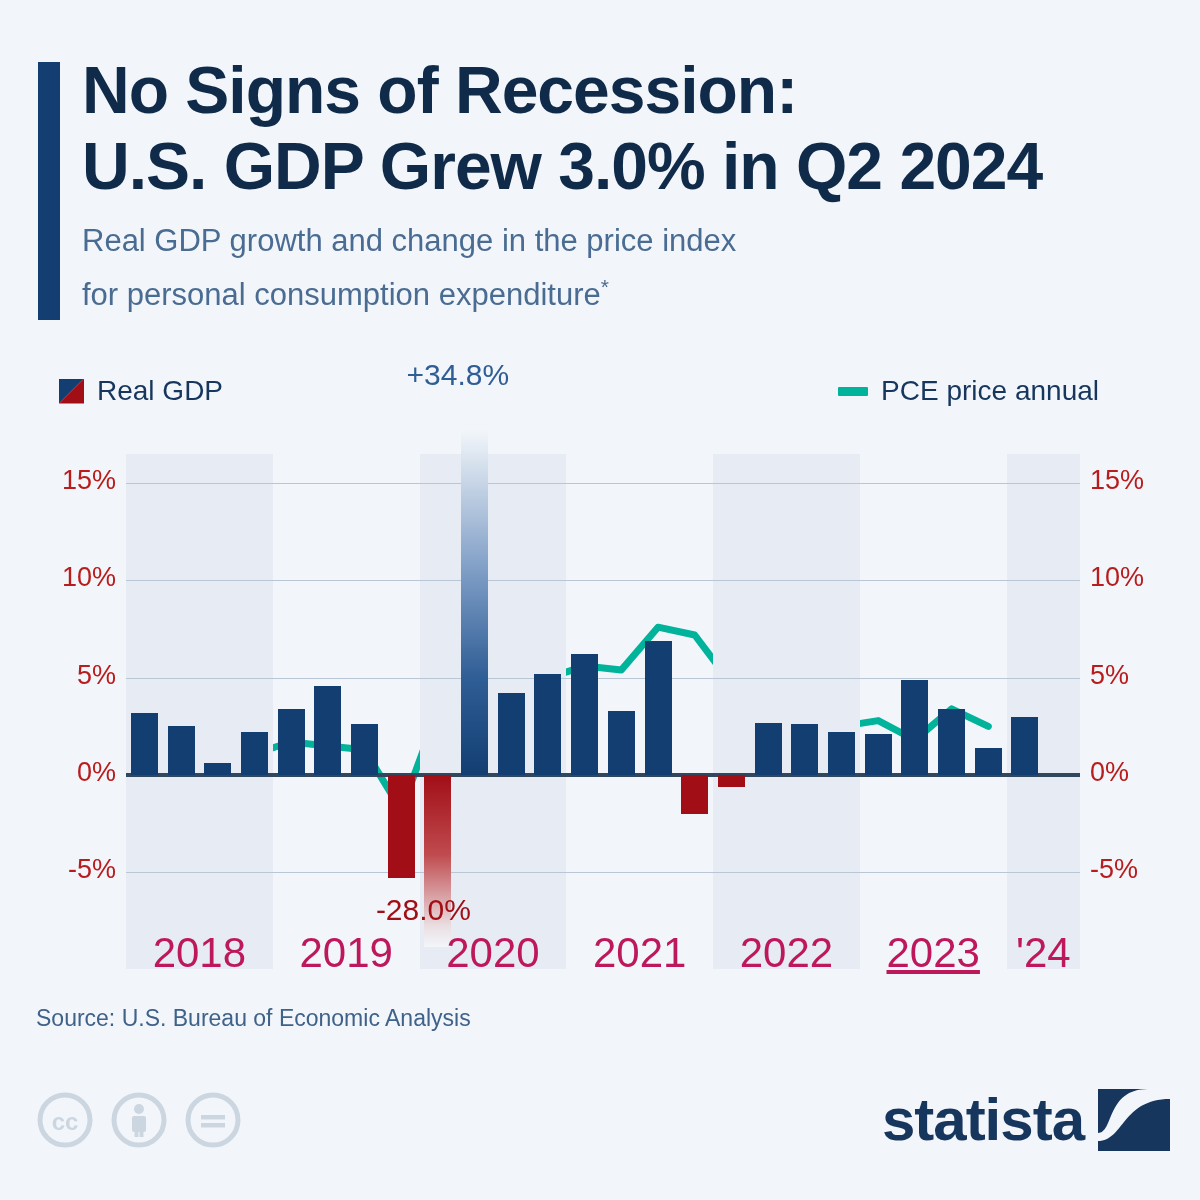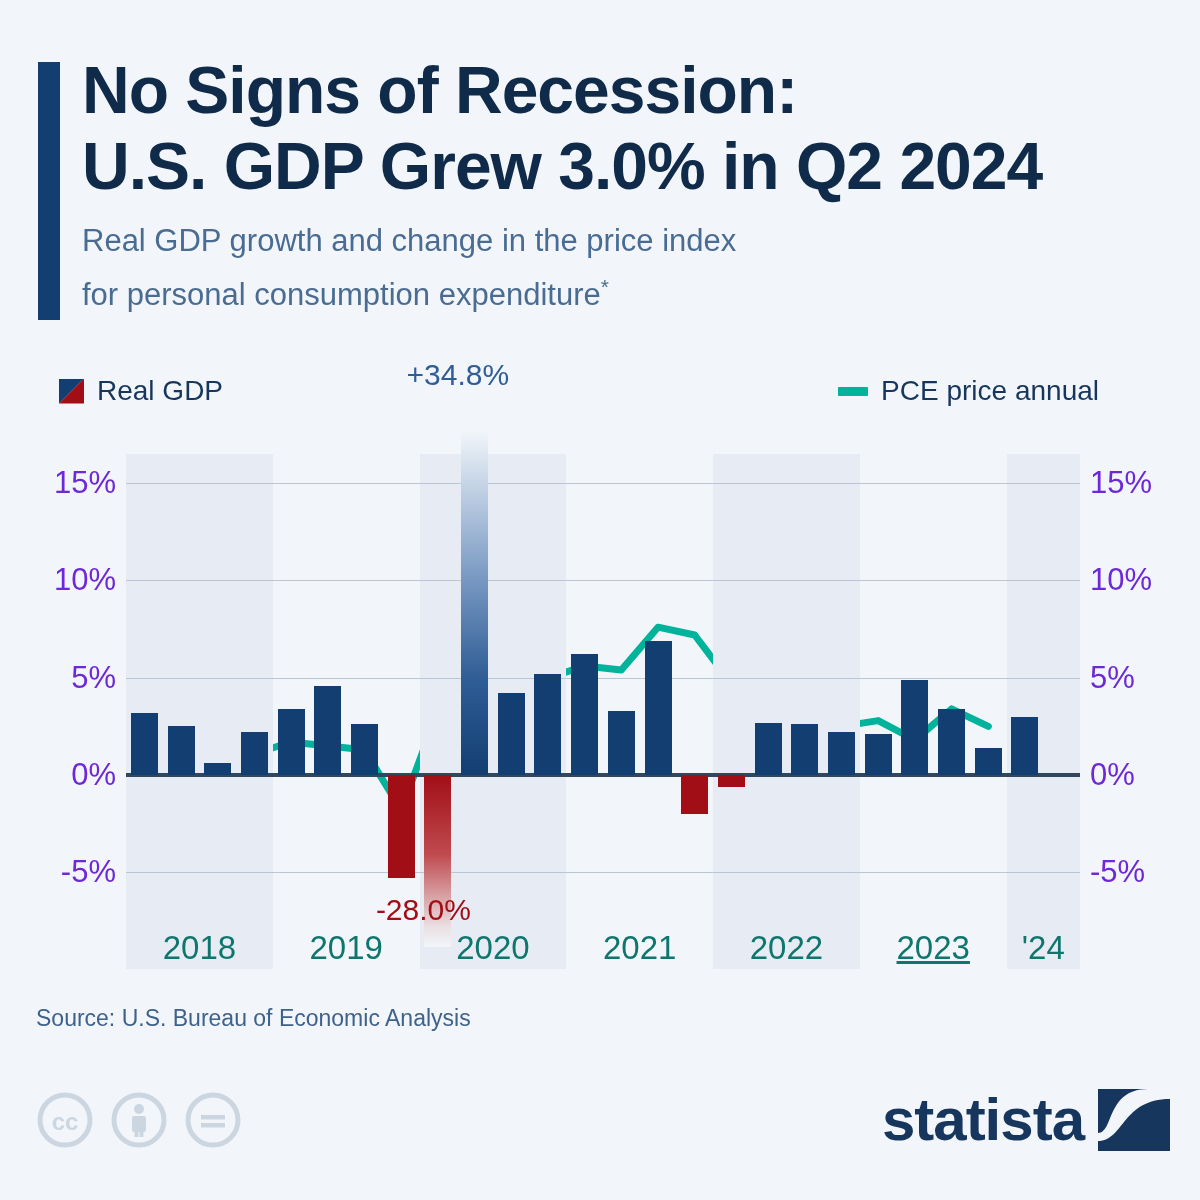--- a/index.html
+++ b/index.html
@@ -70,26 +70,26 @@
   .bar.pos { background:#123e72; }
   .bar.neg { background:#a10e16; }
   .bar.pos.fade {
     background:linear-gradient(to bottom,#f2f6fa 0%,#7b9bc4 42%,#2f5d95 72%,#123e72 100%);
   }
   .bar.neg.fade {
     background:linear-gradient(to bottom,#a10e16 0%,#bf4a4e 46%,#eadfe2 88%,#f2f6fa 100%);
   }
 
   .axis-label {
-    position:absolute; font-size:31px; color:#6d28d9; white-space:nowrap;
+    position:absolute; font-size:27px; color:#b91c1c; white-space:nowrap;
   }
   .ax-left { text-align:right; }
 
   .year-label {
-    position:absolute; font-size:33px; color:#0f766e;
+    position:absolute; font-size:42px; color:#be185d;
     text-align:center; white-space:nowrap;
   }
 
   #ann-top {
     position:absolute; font-size:30px; color:#2f5d95; font-weight:400;
     white-space:nowrap;
   }
   #ann-bottom {
     position:absolute; font-size:30px; color:#a10e16; font-weight:400;
     white-space:nowrap;

